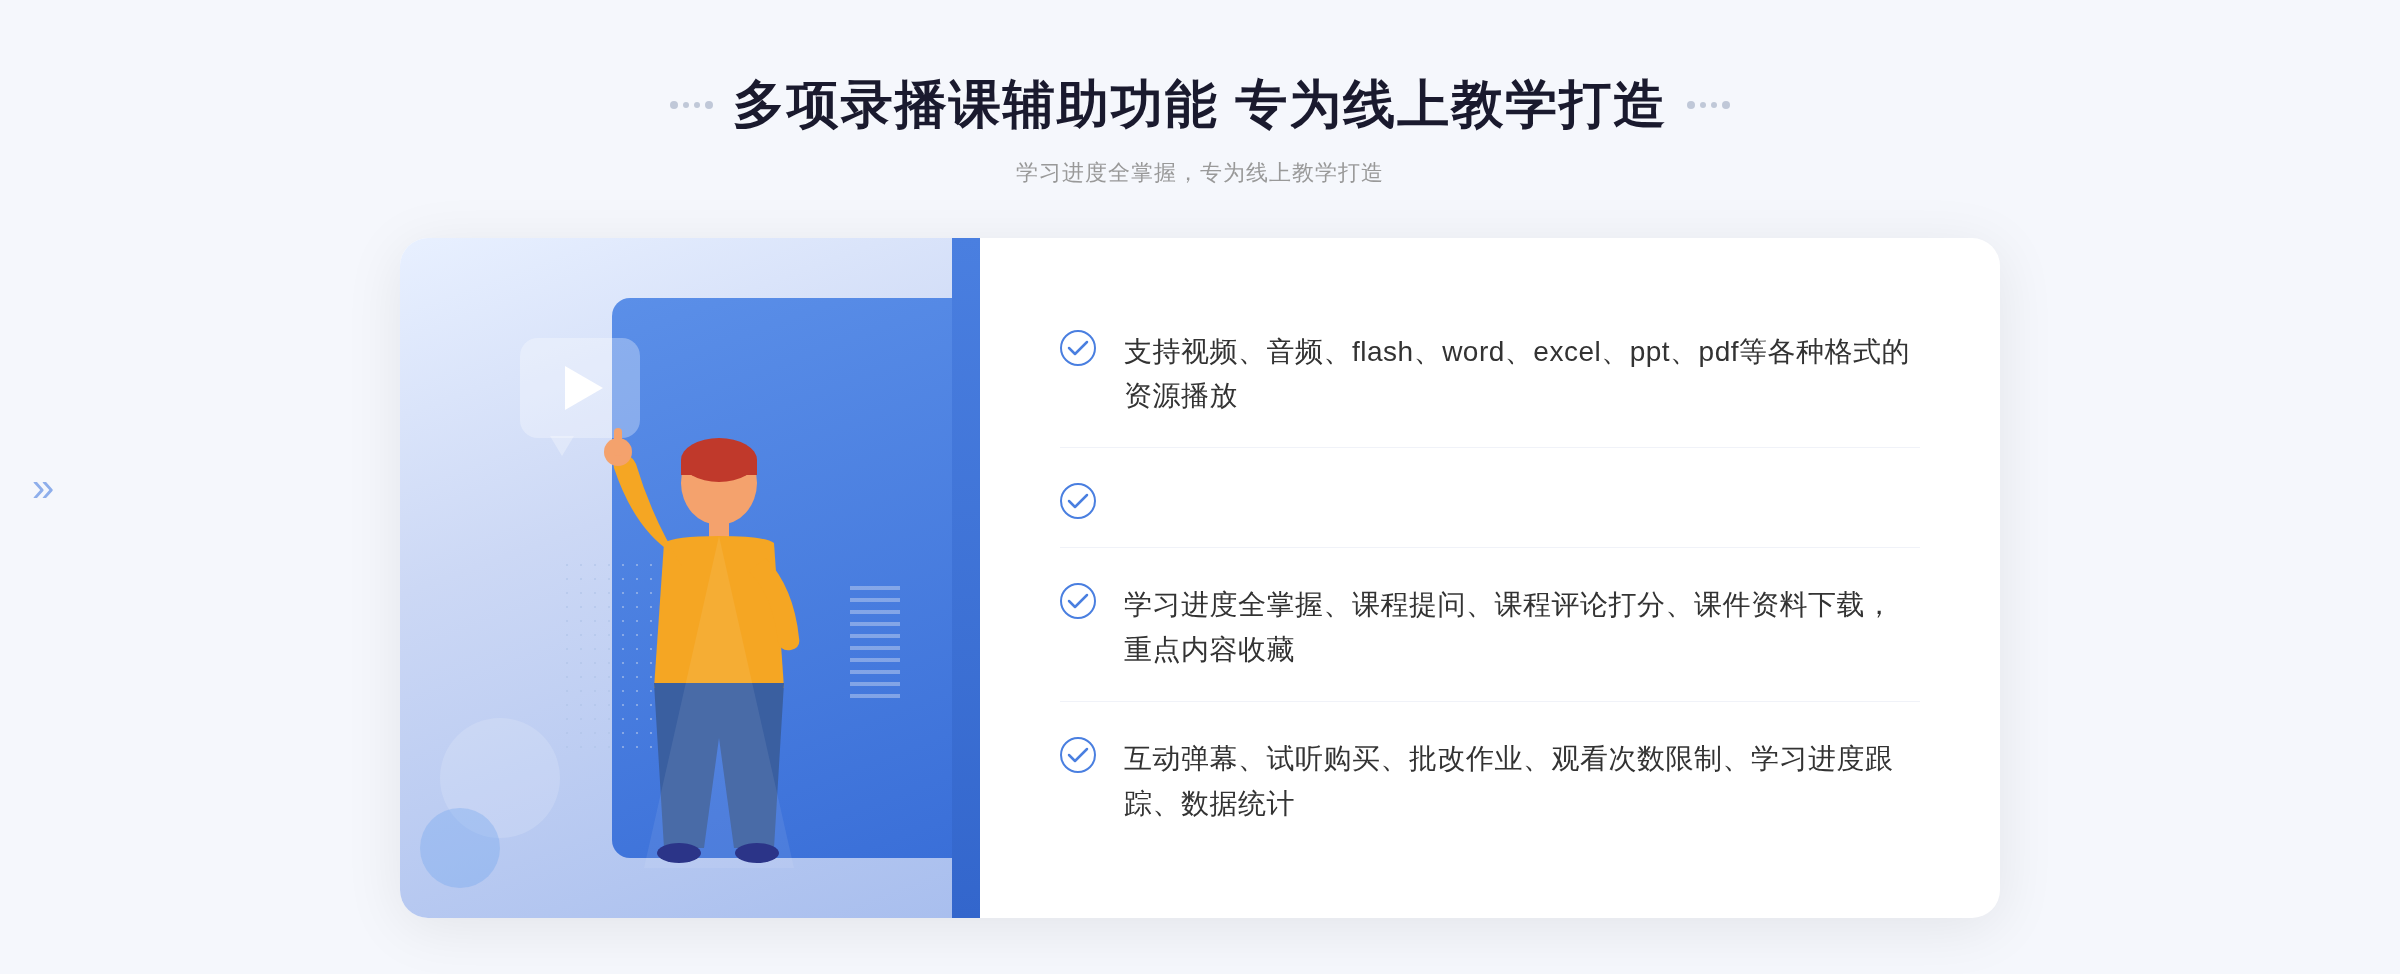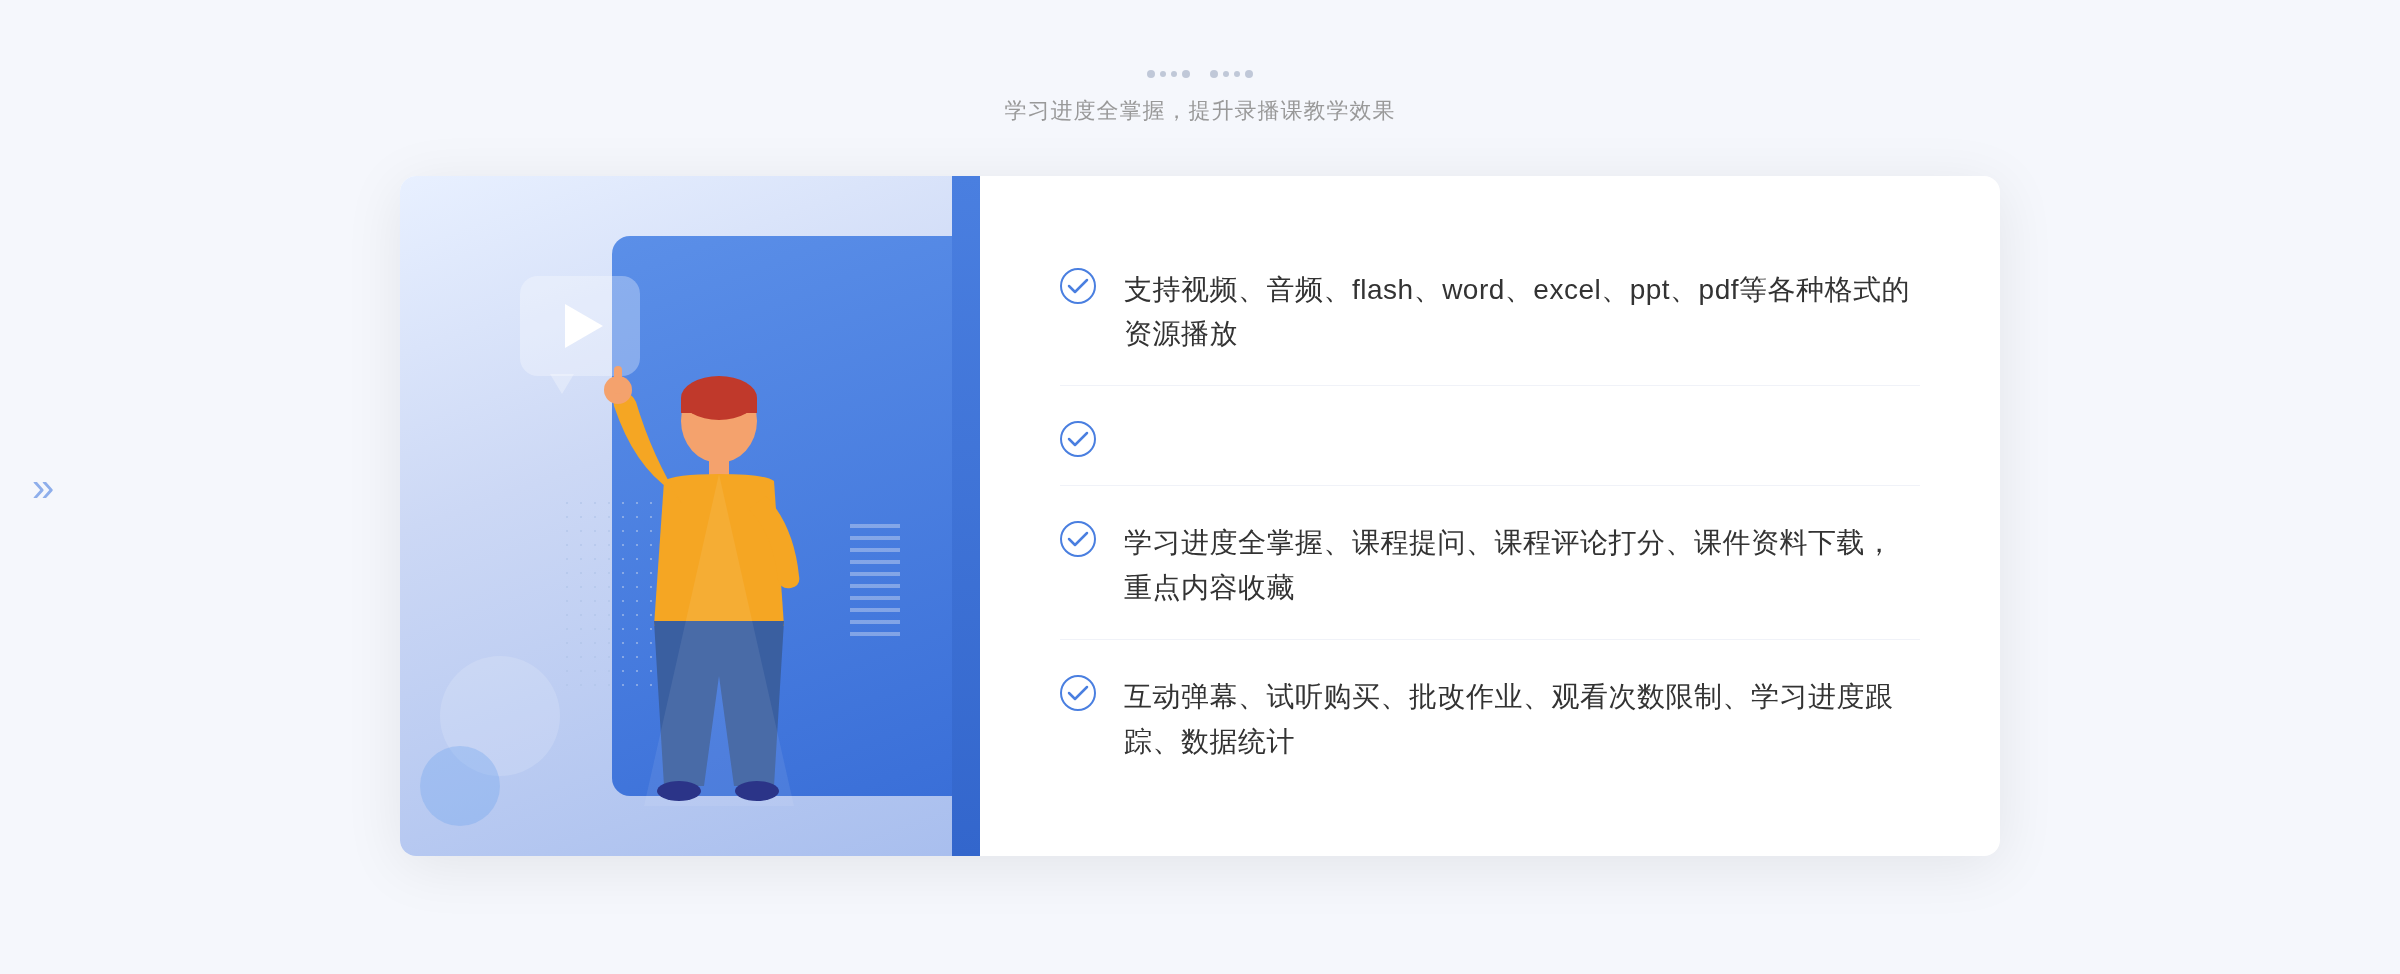--- a/index.html
+++ b/index.html
@@ -74,21 +74,21 @@
       margin-top: 18px;
       letter-spacing: 1px;
     }
 
     
     .content-area {
       display: flex;
       align-items: stretch;
       width: 1600px;
       background: white;
-      border-radius: 16px;
+      border-radius: 28px;
       box-shadow: 0 10px 60px rgba(0,0,0,0.08);
       overflow: hidden;
       min-height: 680px;
     }
 
     
     .left-panel {
       width: 580px;
       background: linear-gradient(160deg, #e8f0ff 0%, #ccd8f5 40%, #a8beee 100%);
       position: relative;
@@ -266,28 +266,29 @@
 <div class="page-container">
 
   <div class="header-section">
     <div class="header-title-row">
       <div class="title-dots">
         <span class="dot-large"></span>
         <span></span>
         <span></span>
         <span class="dot-large"></span>
       </div>
+      <h1 class="main-title">多项录播课辅助功能 专为线上教学打造</h1>
       <div class="title-dots">
         <span class="dot-large"></span>
         <span></span>
         <span></span>
         <span class="dot-large"></span>
       </div>
     </div>
-    <p class="subtitle">学习进度全掌握，提升录播课教学效果</p>
+    <p class="subtitle">学习进度全掌握，专为线上教学打造</p>
   </div>
 
   <div class="content-area">
 
     <div class="left-panel">
 
       <div class="blue-bar"></div>
 
       <div class="blue-card"></div>
 

